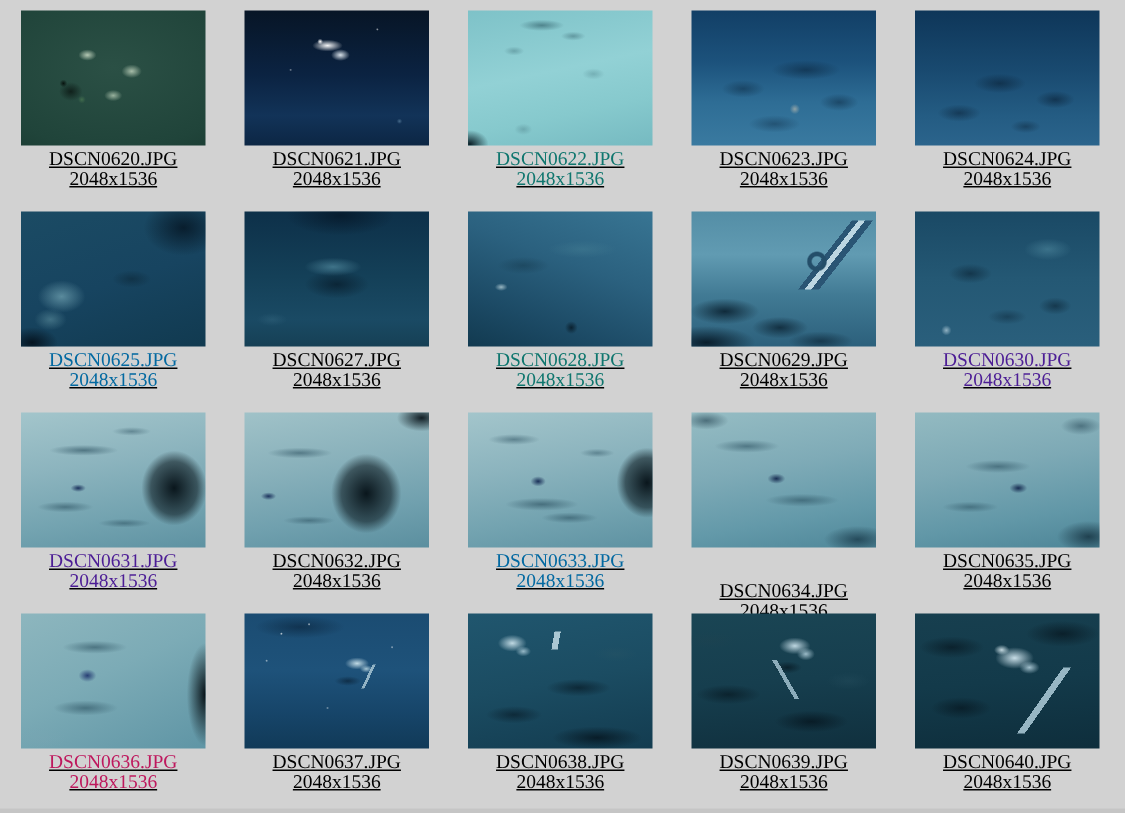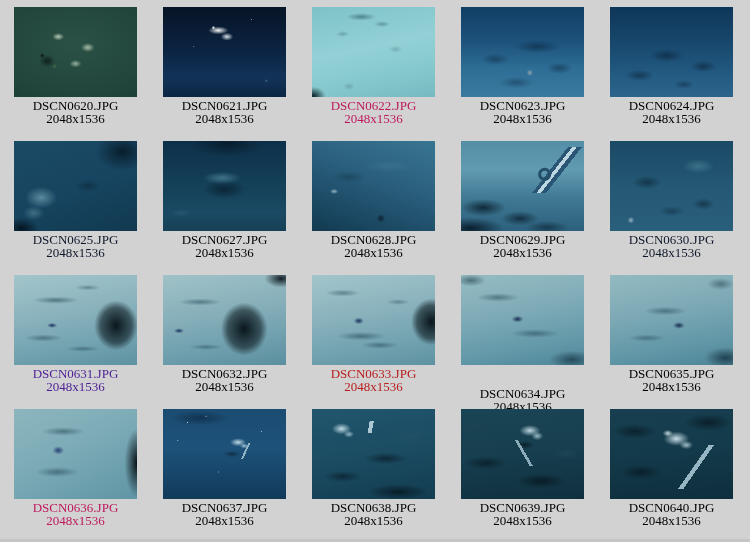--- a/index.html
+++ b/index.html
@@ -1,17 +1,17 @@
 <!DOCTYPE html>
 <html><head>
 <meta charset="utf-8">
 <style>
   html,body{margin:0;padding:0;width:750px;height:542px;overflow:hidden;background:#d2d2d2;font-family:"Liberation Serif",serif;}
   .grid{display:grid;grid-template-columns:repeat(5,149px);grid-auto-rows:134px;padding:7px 0 0 14px;box-sizing:border-box;}
-  .cell{margin:0;width:121px;}
+  .cell{margin:0;width:121px;text-decoration:underline;}
   .thumb{width:123px;height:90px;background-repeat:no-repeat;cursor:pointer;}
   .cap{width:123px;text-align:center;color:#000;font-size:13px;line-height:13px;padding-top:2px;}
   .bottom-edge{position:fixed;left:0;bottom:0;width:750px;height:3px;}
 </style>
 </head>
 <body style="background: rgb(210, 210, 210);">
 
 <div class="grid">
 
   <figure class="cell">
@@ -25,21 +25,21 @@
   <figure class="cell">
     <div class="thumb" style="background: radial-gradient(ellipse 13px 5px at 45% 26%, rgba(255,255,255,.96), rgba(255,255,255,0) 78%), radial-gradient(ellipse 8px 5px at 52% 33%, rgba(238,246,252,.9), rgba(238,246,252,0) 78%), radial-gradient(circle 2px at 41% 23%, #ffffff, rgba(255,255,255,0) 95%), radial-gradient(circle 1px at 72% 14%, rgba(255,255,255,.6), rgba(255,255,255,0) 95%), radial-gradient(circle 1px at 25% 44%, rgba(255,255,255,.5), rgba(255,255,255,0) 95%), radial-gradient(circle 2px at 84% 82%, rgba(120,160,190,.5), rgba(120,160,190,0) 90%), linear-gradient(180deg, #071526 0%, #0b2342 48%, #123358 78%, #0c2644 100%)"></div>
     <figcaption class="cap" style="color: rgb(0, 0, 0);">
       <div>DSCN0621.JPG</div>
       <div>2048x1536</div>
     </figcaption>
   </figure>
 
   <figure class="cell">
     <div class="thumb" style="background: radial-gradient(ellipse 20px 5px at 40% 11%, rgba(26,66,78,.5), rgba(26,66,78,0) 75%), radial-gradient(ellipse 11px 4px at 57% 19%, rgba(36,76,88,.4), rgba(36,76,88,0) 75%), radial-gradient(ellipse 9px 4px at 25% 30%, rgba(46,90,100,.35), rgba(46,90,100,0) 75%), radial-gradient(ellipse 10px 5px at 68% 47%, rgba(56,104,114,.3), rgba(56,104,114,0) 75%), radial-gradient(ellipse 16px 12px at 1% 99%, rgba(7,26,34,.96), rgba(7,26,34,0) 78%), radial-gradient(ellipse 8px 5px at 30% 88%, rgba(66,112,122,.35), rgba(66,112,122,0) 75%), linear-gradient(168deg, #7ec2c8 0%, #92d1d5 45%, #86c9cd 72%, #76bac1 100%)"></div>
-    <figcaption class="cap" style="color: #be185d;">
+    <figcaption class="cap" style="color: #0f766e;">
       <div>DSCN0622.JPG</div>
       <div>2048x1536</div>
     </figcaption>
   </figure>
 
   <figure class="cell">
     <div class="thumb" style="background: radial-gradient(circle 4px at 56% 73%, rgba(205,196,178,.6), rgba(205,196,178,0) 85%), radial-gradient(ellipse 32px 9px at 62% 44%, rgba(9,33,56,.55), rgba(9,33,56,0) 72%), radial-gradient(ellipse 20px 8px at 28% 58%, rgba(12,40,64,.5), rgba(12,40,64,0) 72%), radial-gradient(ellipse 18px 8px at 80% 68%, rgba(10,36,60,.5), rgba(10,36,60,0) 72%), radial-gradient(ellipse 24px 8px at 45% 84%, rgba(14,44,70,.45), rgba(14,44,70,0) 72%), linear-gradient(180deg, #123f66 0%, #1c527c 38%, #2e6d95 68%, #3a7aa0 100%)"></div>
     <figcaption class="cap" style="color: rgb(0, 0, 0); text-align: center;">
       <div>DSCN0623.JPG</div>
       <div>2048x1536</div>
@@ -49,53 +49,53 @@
   <figure class="cell">
     <div class="thumb" style="background: radial-gradient(ellipse 24px 9px at 46% 54%, rgba(8,28,48,.55), rgba(8,28,48,0) 72%), radial-gradient(ellipse 18px 8px at 76% 66%, rgba(7,26,46,.55), rgba(7,26,46,0) 72%), radial-gradient(ellipse 20px 8px at 24% 76%, rgba(7,26,46,.5), rgba(7,26,46,0) 72%), radial-gradient(ellipse 14px 6px at 60% 86%, rgba(10,32,52,.45), rgba(10,32,52,0) 72%), linear-gradient(180deg, #0e3659 0%, #194a70 45%, #245c83 78%, #2b648c 100%)"></div>
     <figcaption class="cap" style="color: rgb(0, 0, 0);">
       <div>DSCN0624.JPG</div>
       <div>2048x1536</div>
     </figcaption>
   </figure>
 
   <figure class="cell">
     <div class="thumb" style="background: radial-gradient(ellipse 22px 15px at 22% 63%, rgba(118,168,182,.7), rgba(118,168,182,0) 72%), radial-gradient(ellipse 15px 10px at 16% 80%, rgba(98,148,162,.55), rgba(98,148,162,0) 72%), radial-gradient(ellipse 34px 24px at 88% 12%, rgba(3,16,28,.75), rgba(3,16,28,0) 78%), radial-gradient(ellipse 22px 13px at 6% 97%, rgba(2,12,22,.85), rgba(2,12,22,0) 78%), radial-gradient(ellipse 18px 8px at 60% 50%, rgba(10,34,48,.5), rgba(10,34,48,0) 72%), linear-gradient(162deg, #1b4b64 0%, #174460 52%, #113a50 100%)"></div>
-    <figcaption class="cap" style="color: #0f172a;">
+    <figcaption class="cap" style="color: #0369a1;">
       <div>DSCN0625.JPG</div>
       <div>2048x1536</div>
     </figcaption>
   </figure>
 
   <figure class="cell">
     <div class="thumb" style="background: radial-gradient(ellipse 28px 9px at 48% 41%, rgba(92,150,170,.6), rgba(92,150,170,0) 68%), radial-gradient(ellipse 30px 13px at 50% 54%, rgba(5,22,36,.65), rgba(5,22,36,0) 72%), radial-gradient(ellipse 46px 17px at 52% 3%, rgba(4,18,32,.65), rgba(4,18,32,0) 78%), radial-gradient(ellipse 14px 6px at 15% 80%, rgba(60,110,134,.35), rgba(60,110,134,0) 72%), linear-gradient(180deg, #0d3049 0%, #144058 48%, #1a4a64 80%, #164055 100%)"></div>
     <figcaption class="cap" style="color: rgb(0, 0, 0);">
       <div>DSCN0627.JPG</div>
       <div>2048x1536</div>
     </figcaption>
   </figure>
 
   <figure class="cell">
     <div class="thumb" style="background: radial-gradient(ellipse 5px 3px at 18% 56%, rgba(192,216,222,.75), rgba(192,216,222,0) 85%), radial-gradient(circle 5px at 56% 86%, rgba(4,18,28,.75), rgba(4,18,28,0) 85%), radial-gradient(ellipse 32px 8px at 62% 28%, rgba(72,130,150,.4), rgba(72,130,150,0) 72%), radial-gradient(ellipse 24px 8px at 30% 40%, rgba(16,48,66,.4), rgba(16,48,66,0) 72%), linear-gradient(200deg, #387593 0%, #2b617f 40%, #1c4a65 75%, #123a50 100%)"></div>
-    <figcaption class="cap" style="color: #000000;">
+    <figcaption class="cap" style="color: #0f766e;">
       <div>DSCN0628.JPG</div>
       <div>2048x1536</div>
     </figcaption>
   </figure>
 
   <figure class="cell">
     <div class="thumb" style="background: radial-gradient(circle at 68% 37%, rgba(0,0,0,0) 3px, #244e69 4px, #244e69 6px, rgba(36,78,105,0) 7px), linear-gradient(128deg, rgba(0,0,0,0) 42%, #2a5574 42%, #2a5574 47%, #bcd6e2 47%, #bcd6e2 52%, #2a5574 52%, #2a5574 58%, rgba(0,0,0,0) 58%) 99% 14% / 52px 46px no-repeat, radial-gradient(ellipse 32px 12px at 18% 74%, rgba(5,24,38,.8), rgba(5,24,38,0) 72%), radial-gradient(ellipse 26px 10px at 48% 86%, rgba(5,24,38,.7), rgba(5,24,38,0) 72%), radial-gradient(ellipse 42px 14px at 8% 97%, rgba(3,18,30,.85), rgba(3,18,30,0) 78%), radial-gradient(ellipse 30px 9px at 70% 96%, rgba(8,30,46,.6), rgba(8,30,46,0) 72%), linear-gradient(180deg, #548ea6 0%, #619bb2 32%, #417a94 62%, #2c607c 100%)"></div>
     <figcaption class="cap" style="color: rgb(0, 0, 0);">
       <div>DSCN0629.JPG</div>
       <div>2048x1536</div>
     </figcaption>
   </figure>
 
   <figure class="cell">
     <div class="thumb" style="background: radial-gradient(ellipse 22px 10px at 72% 28%, rgba(92,152,172,.45), rgba(92,152,172,0) 72%), radial-gradient(ellipse 20px 9px at 30% 46%, rgba(7,28,44,.55), rgba(7,28,44,0) 72%), radial-gradient(ellipse 15px 8px at 76% 70%, rgba(7,28,44,.55), rgba(7,28,44,0) 72%), radial-gradient(circle 4px at 17% 88%, rgba(200,222,232,.65), rgba(200,222,232,0) 85%), radial-gradient(ellipse 18px 7px at 50% 78%, rgba(10,34,52,.45), rgba(10,34,52,0) 72%), linear-gradient(180deg, #1a4965 0%, #245874 50%, #2a5f7c 100%)"></div>
-    <figcaption class="cap" style="color: #0f172a;">
+    <figcaption class="cap" style="color: #4c1d95;">
       <div>DSCN0630.JPG</div>
       <div>2048x1536</div>
     </figcaption>
   </figure>
 
   <figure class="cell">
     <div class="thumb" style="background: radial-gradient(ellipse 6px 3px at 31% 56%, rgba(18,38,84,.92), rgba(18,38,84,0) 85%), radial-gradient(ellipse 28px 32px at 83% 56%, rgba(5,16,22,.96), rgba(5,16,22,.55) 55%, rgba(5,16,22,0) 78%), radial-gradient(ellipse 32px 5px at 34% 28%, rgba(38,74,90,.6), rgba(38,74,90,0) 72%), radial-gradient(ellipse 26px 5px at 24% 70%, rgba(38,74,90,.55), rgba(38,74,90,0) 72%), radial-gradient(ellipse 24px 4px at 56% 82%, rgba(38,74,90,.5), rgba(38,74,90,0) 72%), radial-gradient(ellipse 18px 4px at 60% 14%, rgba(38,74,90,.45), rgba(38,74,90,0) 72%), linear-gradient(170deg, #a3c5cb 0%, #8cb4be 38%, #73a3b0 72%, #5e92a2 100%)"></div>
     <figcaption class="cap" style="color: #4c1d95;">
       <div>DSCN0631.JPG</div>
       <div>2048x1536</div>
@@ -105,21 +105,21 @@
   <figure class="cell">
     <div class="thumb" style="background: radial-gradient(ellipse 6px 3px at 13% 62%, rgba(18,38,84,.9), rgba(18,38,84,0) 85%), radial-gradient(ellipse 30px 34px at 66% 60%, rgba(5,16,22,.96), rgba(5,16,22,.55) 55%, rgba(5,16,22,0) 78%), radial-gradient(ellipse 22px 12px at 96% 4%, rgba(4,14,20,.9), rgba(4,14,20,0) 75%), radial-gradient(ellipse 30px 5px at 30% 30%, rgba(38,74,90,.55), rgba(38,74,90,0) 72%), radial-gradient(ellipse 24px 4px at 35% 80%, rgba(38,74,90,.5), rgba(38,74,90,0) 72%), linear-gradient(170deg, #a0c2c8 0%, #89b1bb 38%, #70a0ae 72%, #5b8f9f 100%)"></div>
     <figcaption class="cap" style="color: rgb(0, 0, 0);">
       <div>DSCN0632.JPG</div>
       <div>2048x1536</div>
     </figcaption>
   </figure>
 
   <figure class="cell">
     <div class="thumb" style="background: radial-gradient(ellipse 6px 4px at 38% 51%, rgba(16,36,80,.92), rgba(16,36,80,0) 85%), radial-gradient(ellipse 26px 30px at 97% 52%, rgba(5,16,22,.96), rgba(5,16,22,.55) 55%, rgba(5,16,22,0) 78%), radial-gradient(ellipse 34px 6px at 40% 68%, rgba(38,74,90,.6), rgba(38,74,90,0) 72%), radial-gradient(ellipse 26px 5px at 55% 78%, rgba(38,74,90,.55), rgba(38,74,90,0) 72%), radial-gradient(ellipse 24px 5px at 25% 20%, rgba(38,74,90,.5), rgba(38,74,90,0) 72%), radial-gradient(ellipse 16px 4px at 70% 30%, rgba(38,74,90,.45), rgba(38,74,90,0) 72%), linear-gradient(170deg, #a3c5cb 0%, #8cb4be 38%, #73a3b0 72%, #5e92a2 100%)"></div>
-    <figcaption class="cap" style="color: #b91c1c;">
+    <figcaption class="cap" style="color: #0369a1;">
       <div>DSCN0633.JPG</div>
       <div>2048x1536</div>
     </figcaption>
   </figure>
 
   <figure class="cell">
     <div class="thumb" style="background: radial-gradient(ellipse 7px 4px at 46% 49%, rgba(14,32,72,.9), rgba(14,32,72,0) 85%), radial-gradient(ellipse 30px 6px at 30% 25%, rgba(36,72,88,.55), rgba(36,72,88,0) 72%), radial-gradient(ellipse 34px 6px at 60% 65%, rgba(36,72,88,.55), rgba(36,72,88,0) 72%), radial-gradient(ellipse 30px 12px at 90% 94%, rgba(12,40,56,.65), rgba(12,40,56,0) 75%), radial-gradient(ellipse 20px 8px at 8% 6%, rgba(20,50,66,.55), rgba(20,50,66,0) 75%), linear-gradient(170deg, #95bcc3 0%, #7fabb7 40%, #6399a9 75%, #4f8799 100%)"></div>
     <figcaption class="cap" style="color: rgb(0, 0, 0); margin-top: 20px;">
       <div>DSCN0634.JPG</div>
       <div>2048x1536</div>

